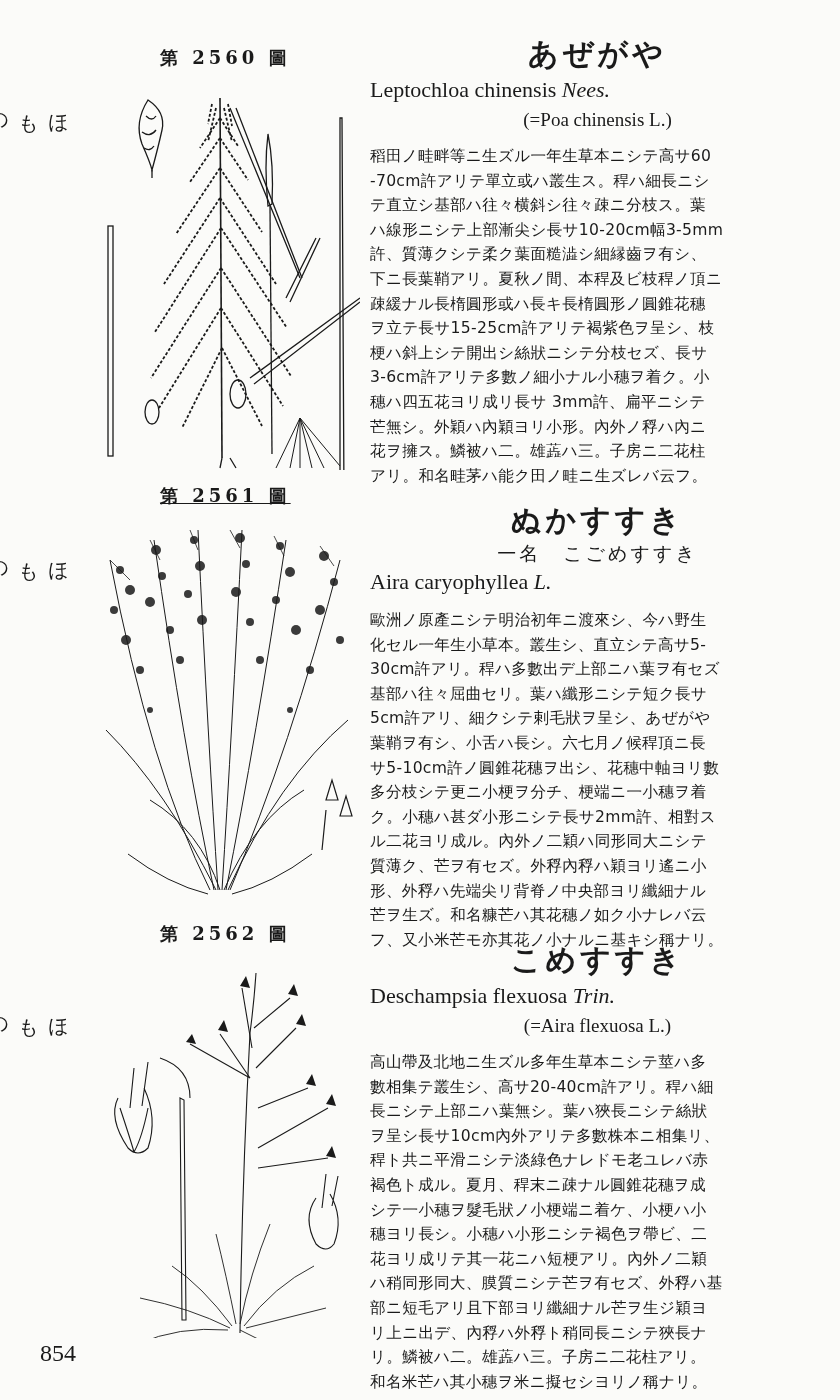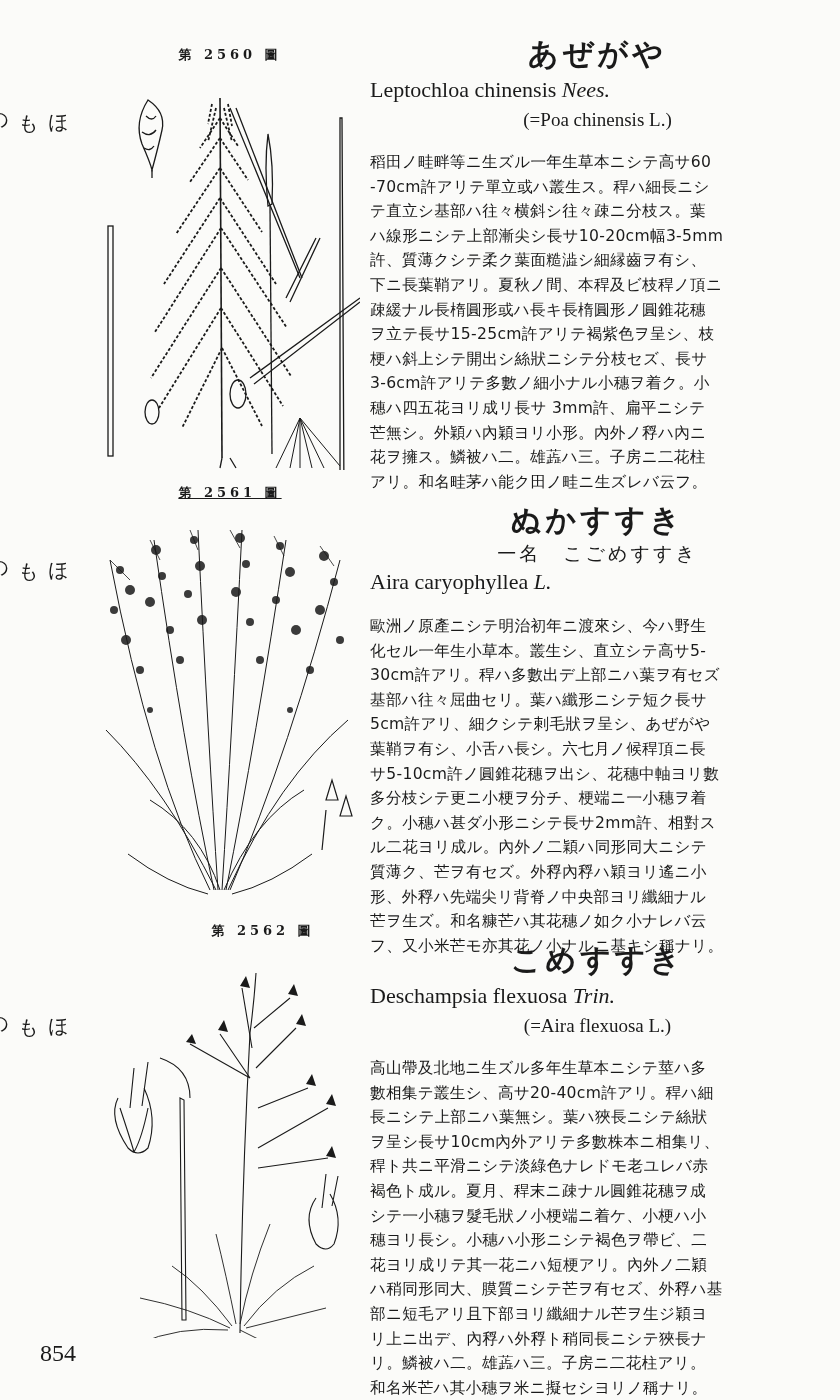--- a/index.html
+++ b/index.html
@@ -3,22 +3,22 @@
   <meta charset="utf-8">
   <style>
     html, body { margin: 0; padding: 0; }
     body {
       width: 840px; height: 1400px; position: relative; overflow: hidden;
       background: #fbfbf9; color: #1a1a1a;
       font-family: "DejaVu Serif", "Liberation Serif", serif;
     }
     .entry { position: absolute; left: 0; width: 840px; }
     .fig-label {
-      position: absolute; left: 160px; width: 140px; text-align: center;
-      font-size: 13px; letter-spacing: 4px; font-weight: bold;
+      position: absolute; left: 160px; width: 140px; text-align: left;
+      font-size: 18px; letter-spacing: 4px; font-weight: bold;
     }
     .family {
       position: absolute; left: 50px; width: 24px;
       font-size: 20px; line-height: 30px; text-align: center;
       writing-mode: vertical-rl; letter-spacing: 6px;
     }
     .illus { position: absolute; left: 90px; }
     .illus svg { display: block; }
     .text-col { position: absolute; left: 370px; width: 455px; }
     .jp-name {
@@ -32,21 +32,21 @@
     .sci-name {
       text-align: left; font-size: 22px; line-height: 32px;
       font-family: "Liberation Serif", serif;
     }
     .sci-name i { font-style: italic; }
     .syn {
       text-align: center; font-size: 19px; line-height: 28px;
       font-family: "Liberation Serif", serif;
     }
     .body-text {
-      margin-top: 16px; font-size: 15.6px; line-height: 24.6px; letter-spacing: 0.3px;
+      margin-top: 10px; font-size: 15.6px; line-height: 24.6px; letter-spacing: 0.3px;
       font-family: "DejaVu Sans", sans-serif; text-align: justify;
     }
     .body-text span { display: block; white-space: nowrap; }
     .page-number {
       position: absolute; left: 40px; top: 1340px;
       font-size: 24px; font-weight: normal; font-family: "Liberation Serif", serif;
     }
   </style>
 </head>
 <body>
@@ -185,21 +185,21 @@
       <span>ル二花ヨリ成ル。內外ノ二穎ハ同形同大ニシテ</span>
       <span>質薄ク、芒ヲ有セズ。外稃內稃ハ穎ヨリ遙ニ小</span>
       <span>形、外稃ハ先端尖リ背脊ノ中央部ヨリ纖細ナル</span>
       <span>芒ヲ生ズ。和名糠芒ハ其花穗ノ如ク小ナレバ云</span>
       <span>フ、又小米芒モ亦其花ノ小ナルニ基キシ稱ナリ。</span>
     </div>
   </div>
 </section>
 
 <section class="entry" style="top:0;">
-  <div class="fig-label" style="top:922px;margin-left:33px;">第 2562 圖</div>
+  <div class="fig-label" style="top:922px;">第 2562 圖</div>
   <div class="family" style="top:1004px;">ほもの科</div>
   <div class="illus" style="top:958px;">
     <svg width="270" height="380" viewBox="0 0 270 380" fill="none" stroke="#1a1a1a" stroke-width="1.1">
 
       <path d="M150 375 q2-150 10-300 q4-30 6-60"></path>
       <path d="M160 120 l-60 -34 M160 120 l-30 -44 M162 90 l-10 -60 M164 70 l36 -30 M166 110 l40 -40 M168 150 l50 -20 M168 190 l70 -40 M168 210 l70 -10"></path>
       <g fill="#1a1a1a" stroke="none">
         <path d="M96 84 l6 -8 l4 10z M128 72 l6 -10 l4 12z M150 28 l6 -10 l4 12z M198 36 l6 -10 l4 12z M206 66 l6 -10 l4 12z M216 126 l6 -10 l4 12z M236 146 l6 -10 l4 12z M236 198 l6 -10 l4 12z"></path>
       </g>
 

